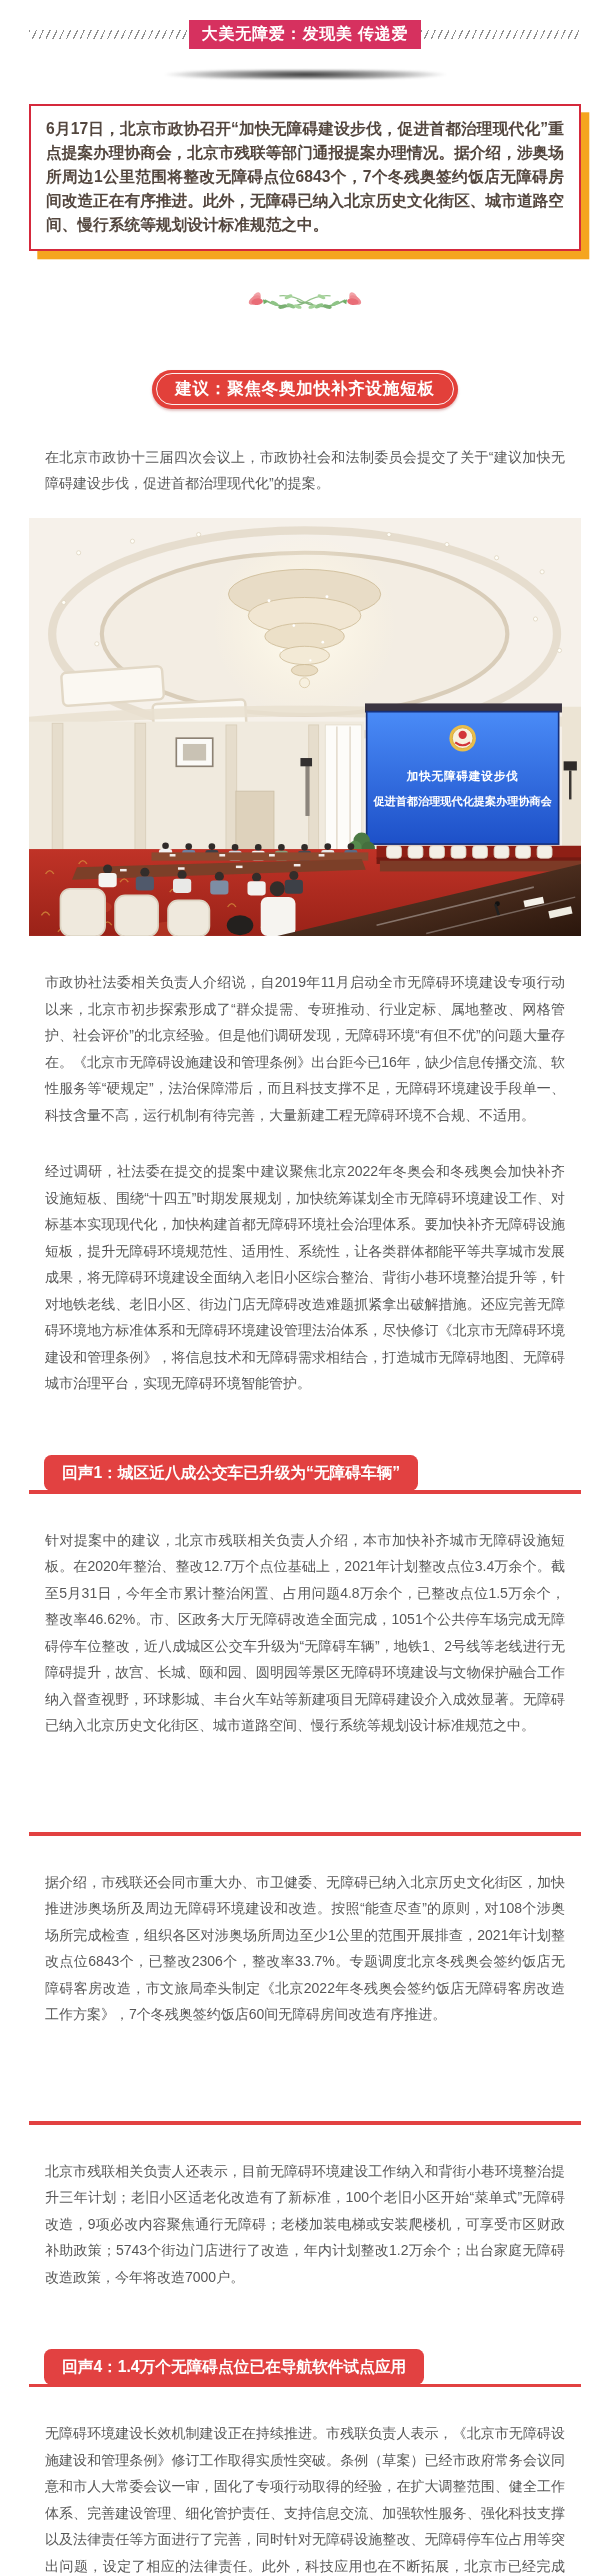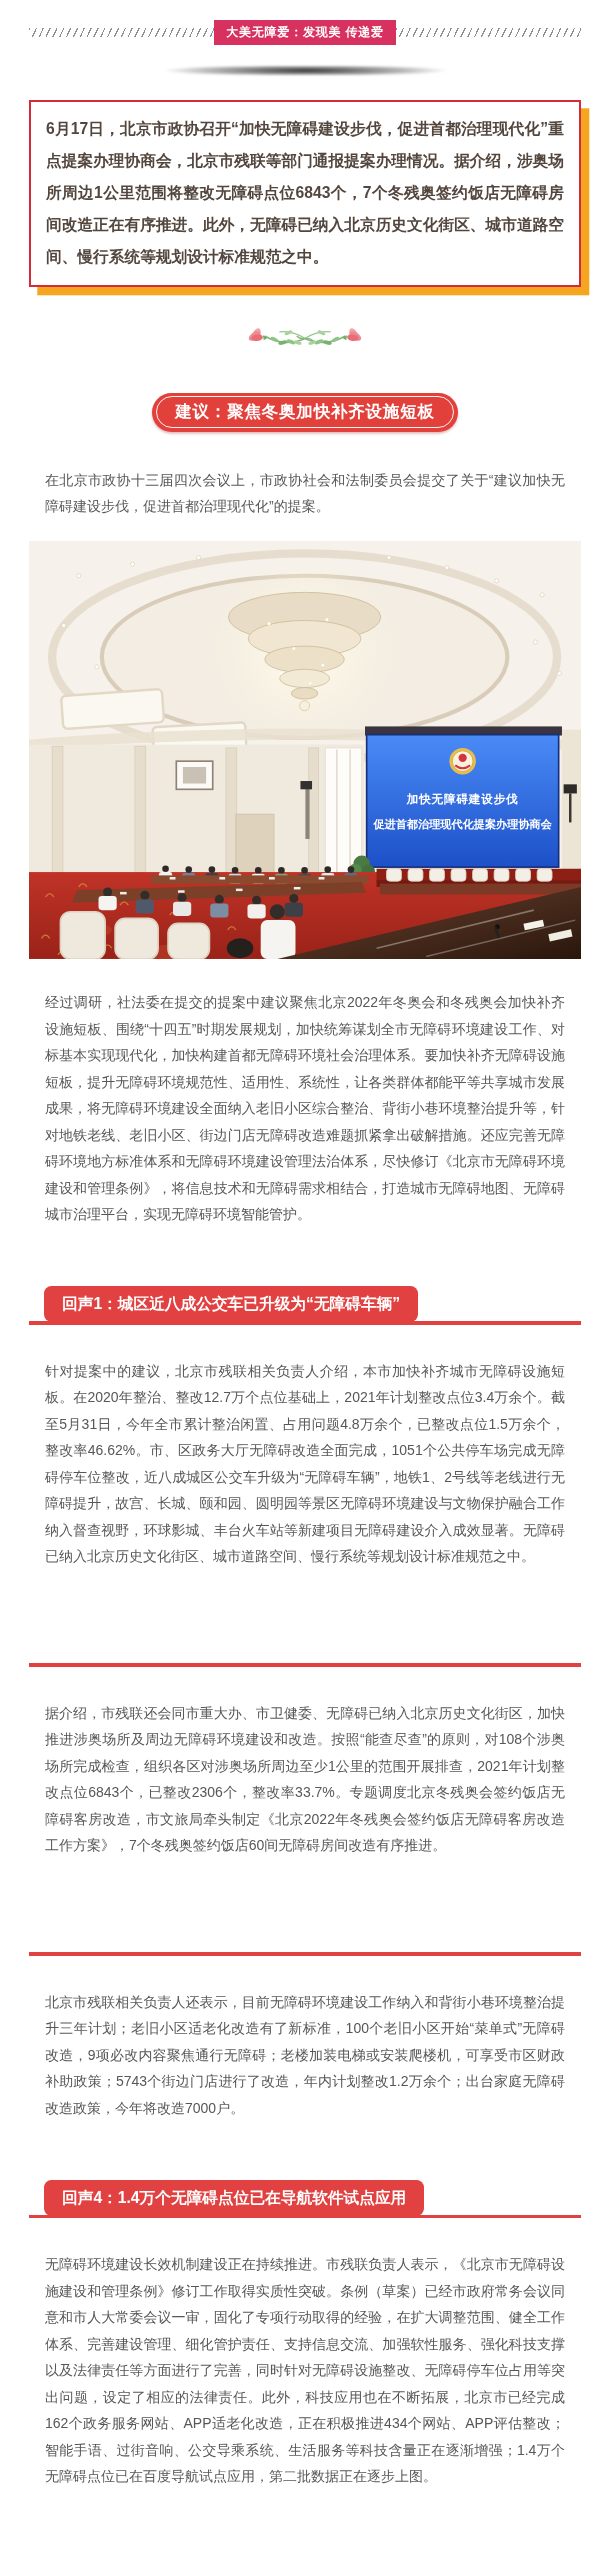--- a/index.html
+++ b/index.html
@@ -16,49 +16,49 @@
   .top-strip{
     margin-top:20px;
     display:flex;align-items:center;
   }
   .hatch{
     flex:1;height:9px;
     background:repeating-linear-gradient(115deg,#8f8f8f 0 1.2px,transparent 1.2px 6.2px);
   }
   .top-ribbon{
     background:#d6315f;color:#fff;
-    font-size:12px;font-weight:bold;
+    font-size:16px;font-weight:bold;
     padding:4.1px 12.4px;letter-spacing:0.8px;
     white-space:nowrap;
   }
 
   
   .shadow-divider{
     width:385px;height:9px;margin:20.7px auto 0;
     border-radius:50%;
     background:radial-gradient(ellipse 50% 95% at 50% 50%,rgba(25,25,25,.88) 0%,rgba(55,55,55,.35) 52%,rgba(90,90,90,0) 74%);
     filter:blur(0.8px);
   }
 
   
   .intro-box{
     margin:25px 29px 0;
     border:2.5px solid #d5293c;
     box-shadow:8.3px 8.3px 0 0 #f5a51f;
     background:#fff;
     padding:10.8px 15px 12.4px;
-    font-size:15.7px;line-height:32px;font-weight:bold;
+    font-size:15.7px;line-height:24px;font-weight:bold;
     color:#53463e;text-align:justify;
   }
 
   
   .flower-divider{margin:35px auto 0;width:124px;display:block;}
 
   
-  .badge-wrap{margin-top:38px;text-align:center;}
+  .badge-wrap{margin-top:51px;text-align:center;}
   .section-badge{
     display:inline-block;position:relative;
     background:#e2403a;color:#fff;
     font-size:16.5px;font-weight:bold;letter-spacing:0.8px;
     padding:8.3px 23px;border-radius:21.5px;
     box-shadow:0 1.7px 2.5px rgba(150,30,30,.3);
   }
   .section-badge::after{
     content:"";position:absolute;inset:3.3px;
     border:1.2px solid rgba(255,255,255,.92);
@@ -321,20 +321,21 @@
   <polygon points="300,505 667,418 667,505" fill="url(#tableG)"></polygon>
   <line x1="420" y1="492" x2="610" y2="446" stroke="#ffffff" stroke-width="2" opacity="0.35"></line>
   <line x1="480" y1="502" x2="660" y2="458" stroke="#ffffff" stroke-width="1.6" opacity="0.3"></line>
   <rect x="598" y="460" width="24" height="8" fill="#f5f2ea" transform="rotate(-12 610 464)"></rect>
   <rect x="628" y="472" width="28" height="9" fill="#efece2" transform="rotate(-12 642 476)"></rect>
   <circle cx="566" cy="466" r="3" fill="#111111"></circle>
   <rect x="564" y="466" width="3" height="14" fill="#222222" transform="rotate(-18 566 473)"></rect>
 </svg>
 
 <div class="content">
+  <p class="para">市政协社法委相关负责人介绍说，自2019年11月启动全市无障碍环境建设专项行动以来，北京市初步探索形成了“群众提需、专班推动、行业定标、属地整改、网格管护、社会评价”的北京经验。但是他们调研发现，无障碍环境“有但不优”的问题大量存在。《北京市无障碍设施建设和管理条例》出台距今已16年，缺少信息传播交流、软性服务等“硬规定”，法治保障滞后，而且科技支撑不足，无障碍环境建设手段单一、科技含量不高，运行机制有待完善，大量新建工程无障碍环境不合规、不适用。</p>
   <p class="para" style="margin-top:30px">经过调研，社法委在提交的提案中建议聚焦北京2022年冬奥会和冬残奥会加快补齐设施短板、围绕“十四五”时期发展规划，加快统筹谋划全市无障碍环境建设工作、对标基本实现现代化，加快构建首都无障碍环境社会治理体系。要加快补齐无障碍设施短板，提升无障碍环境规范性、适用性、系统性，让各类群体都能平等共享城市发展成果，将无障碍环境建设全面纳入老旧小区综合整治、背街小巷环境整治提升等，针对地铁老线、老旧小区、街边门店无障碍改造难题抓紧拿出破解措施。还应完善无障碍环境地方标准体系和无障碍环境建设管理法治体系，尽快修订《北京市无障碍环境建设和管理条例》，将信息技术和无障碍需求相结合，打造城市无障碍地图、无障碍城市治理平台，实现无障碍环境智能管护。</p>
 
   <div class="echo-heading">
     <div class="redline"></div>
     <div class="tag">回声1：城区近八成公交车已升级为“无障碍车辆”</div>
   </div>
   <p class="para">针对提案中的建议，北京市残联相关负责人介绍，本市加快补齐城市无障碍设施短板。在2020年整治、整改12.7万个点位基础上，2021年计划整改点位3.4万余个。截至5月31日，今年全市累计整治闲置、占用问题4.8万余个，已整改点位1.5万余个，整改率46.62%。市、区政务大厅无障碍改造全面完成，1051个公共停车场完成无障碍停车位整改，近八成城区公交车升级为“无障碍车辆”，地铁1、2号线等老线进行无障碍提升，故宫、长城、颐和园、圆明园等景区无障碍环境建设与文物保护融合工作纳入督查视野，环球影城、丰台火车站等新建项目无障碍建设介入成效显著。无障碍已纳入北京历史文化街区、城市道路空间、慢行系统等规划设计标准规范之中。</p>
 
   <div class="echo-heading">
     <div class="redline"></div>

